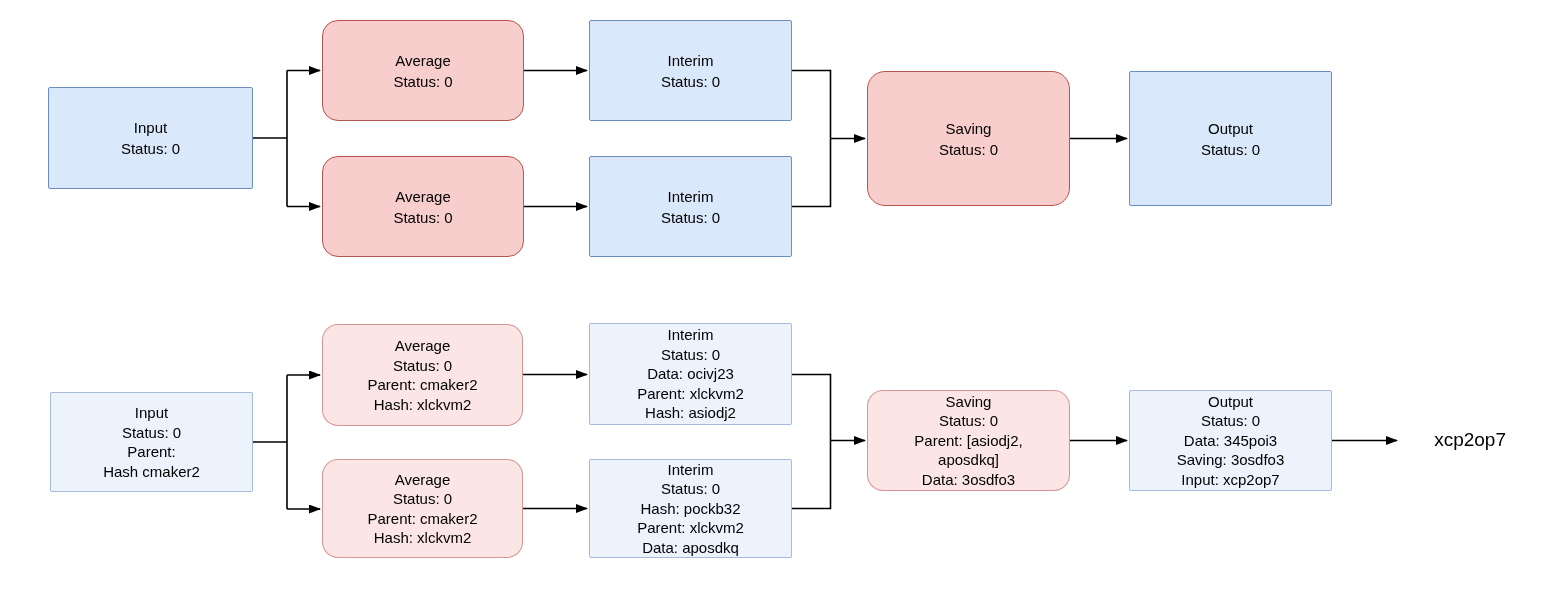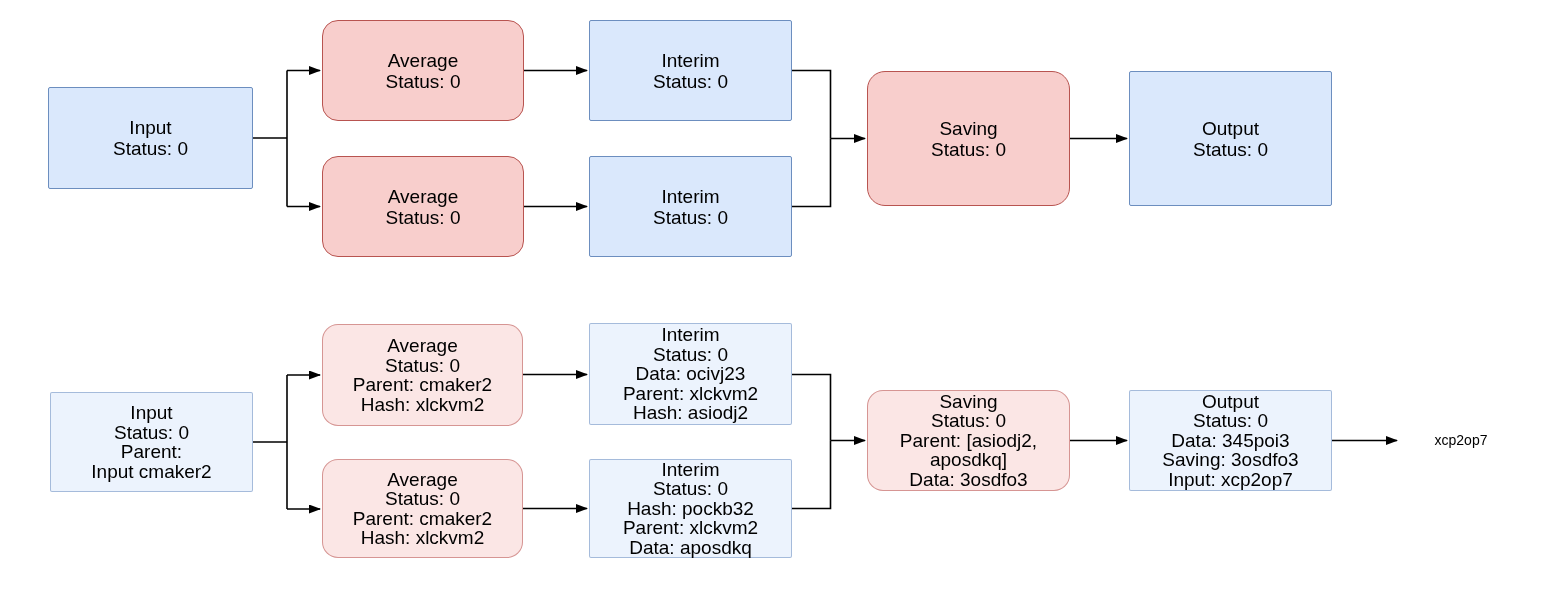--- a/index.html
+++ b/index.html
@@ -4,31 +4,31 @@
 <style>
   html,body{margin:0;padding:0;background:#ffffff;}
   .canvas{
     position:relative;width:1568px;height:599px;background:#ffffff;overflow:hidden;
     font-family:"Liberation Sans", sans-serif;color:#000;
   }
   .wires{position:absolute;left:0;top:0;width:1568px;height:599px;z-index:0;}
   .node{
     position:absolute;z-index:1;box-sizing:border-box;
     display:flex;flex-direction:column;justify-content:center;align-items:center;
-    text-align:center;font-size:19px;
+    text-align:center;font-size:15px;
   }
   .t{line-height:21px;}
   .b{line-height:19.5px;}
   .blue{background:#dae8fc;border:1.6px solid #6c8ebf;border-radius:2px;}
   .red{background:#f8cecc;border:1.6px solid #b85450;border-radius:16px;}
   .blue-pale{background:rgba(218,232,252,0.5);border:1.4px solid rgba(108,142,191,0.55);border-radius:2px;}
   .red-pale{background:rgba(248,206,204,0.5);border:1.4px solid rgba(184,84,80,0.55);border-radius:16px;}
   .hash-label{
     position:absolute;z-index:1;left:1416px;top:429px;width:90px;height:22px;
-    font-size:14px;line-height:22px;text-align:center;
+    font-size:19px;line-height:22px;text-align:right;
   }
 </style>
 </head>
 <body>
 
 <div class="canvas">
 
   <svg class="wires" viewBox="0 0 1568 599" xmlns="http://www.w3.org/2000/svg">
     <defs>
       <marker id="arr" viewBox="0 0 12 9" refX="11" refY="4.5" markerWidth="12" markerHeight="9" markerUnits="userSpaceOnUse" orient="auto">
@@ -94,21 +94,21 @@
 
   <div class="node t blue" style="left:1129px;top:71px;width:203px;height:135px">
     <div>Output</div>
     <div>Status: 0</div>
   </div>
 
   <div class="node b blue-pale" style="left:50px;top:392px;width:203px;height:100px">
     <div>Input</div>
     <div>Status: 0</div>
     <div>Parent:</div>
-    <div>Input cmaker2</div>
+    <div>Hash cmaker2</div>
   </div>
 
   <div class="node b red-pale" style="left:322px;top:324px;width:201px;height:102px">
     <div>Average</div>
     <div>Status: 0</div>
     <div>Parent: cmaker2</div>
     <div>Hash: xlckvm2</div>
   </div>
 
   <div class="node b red-pale" style="left:322px;top:459px;width:201px;height:99px">

